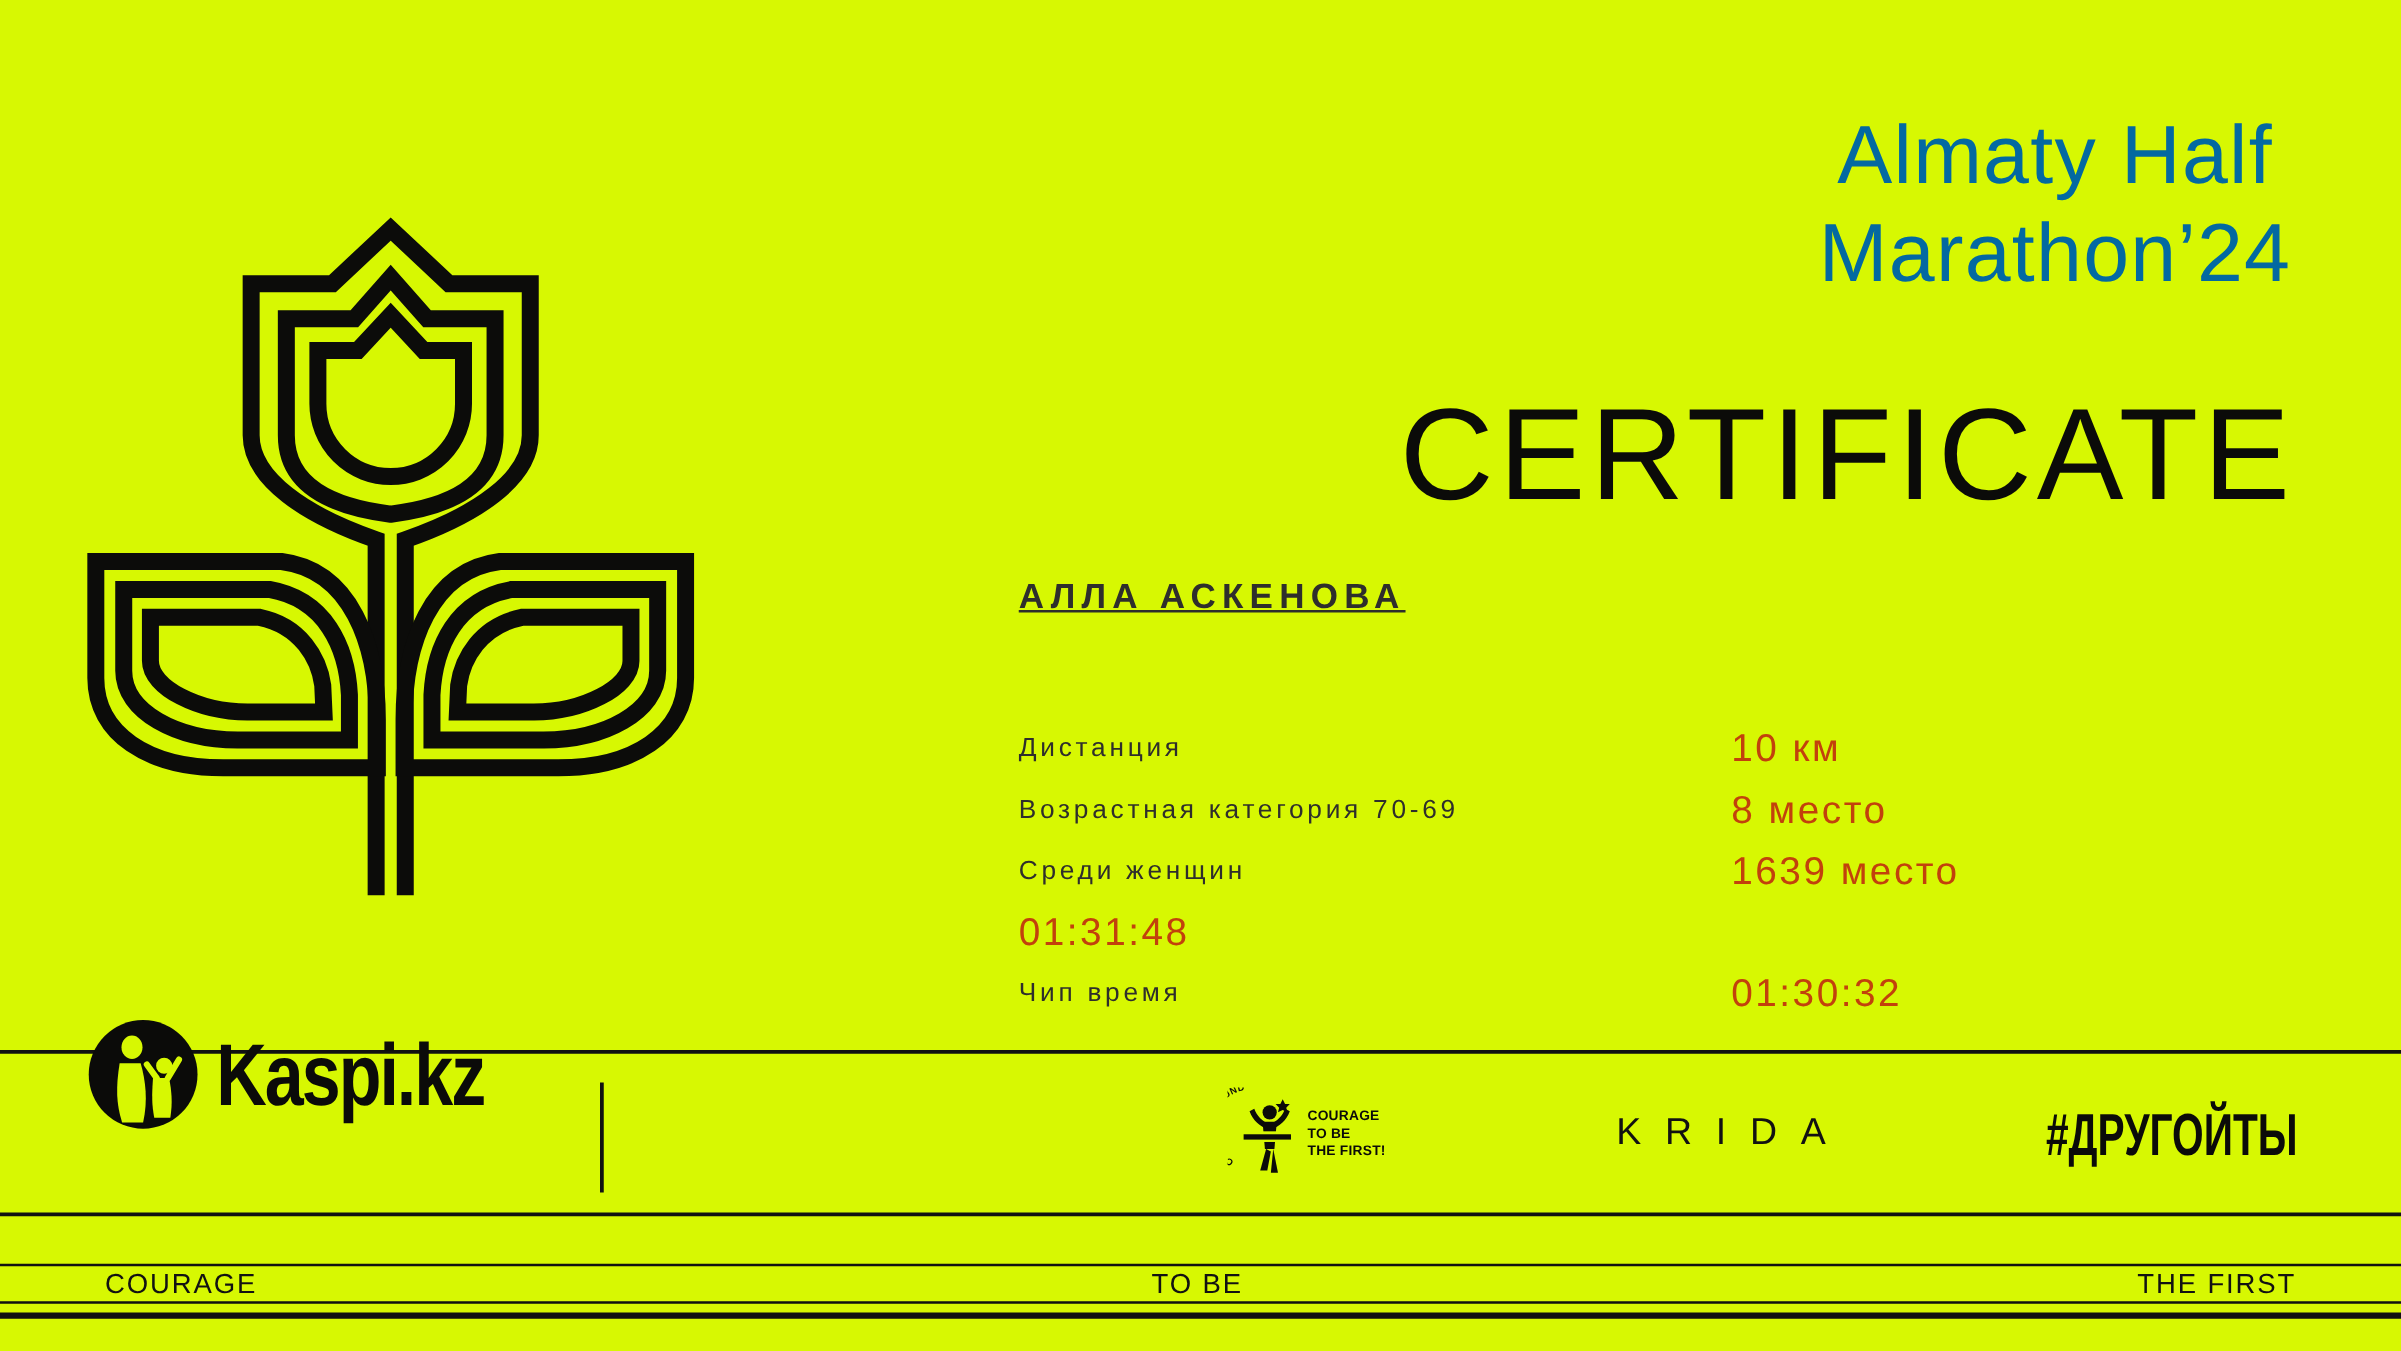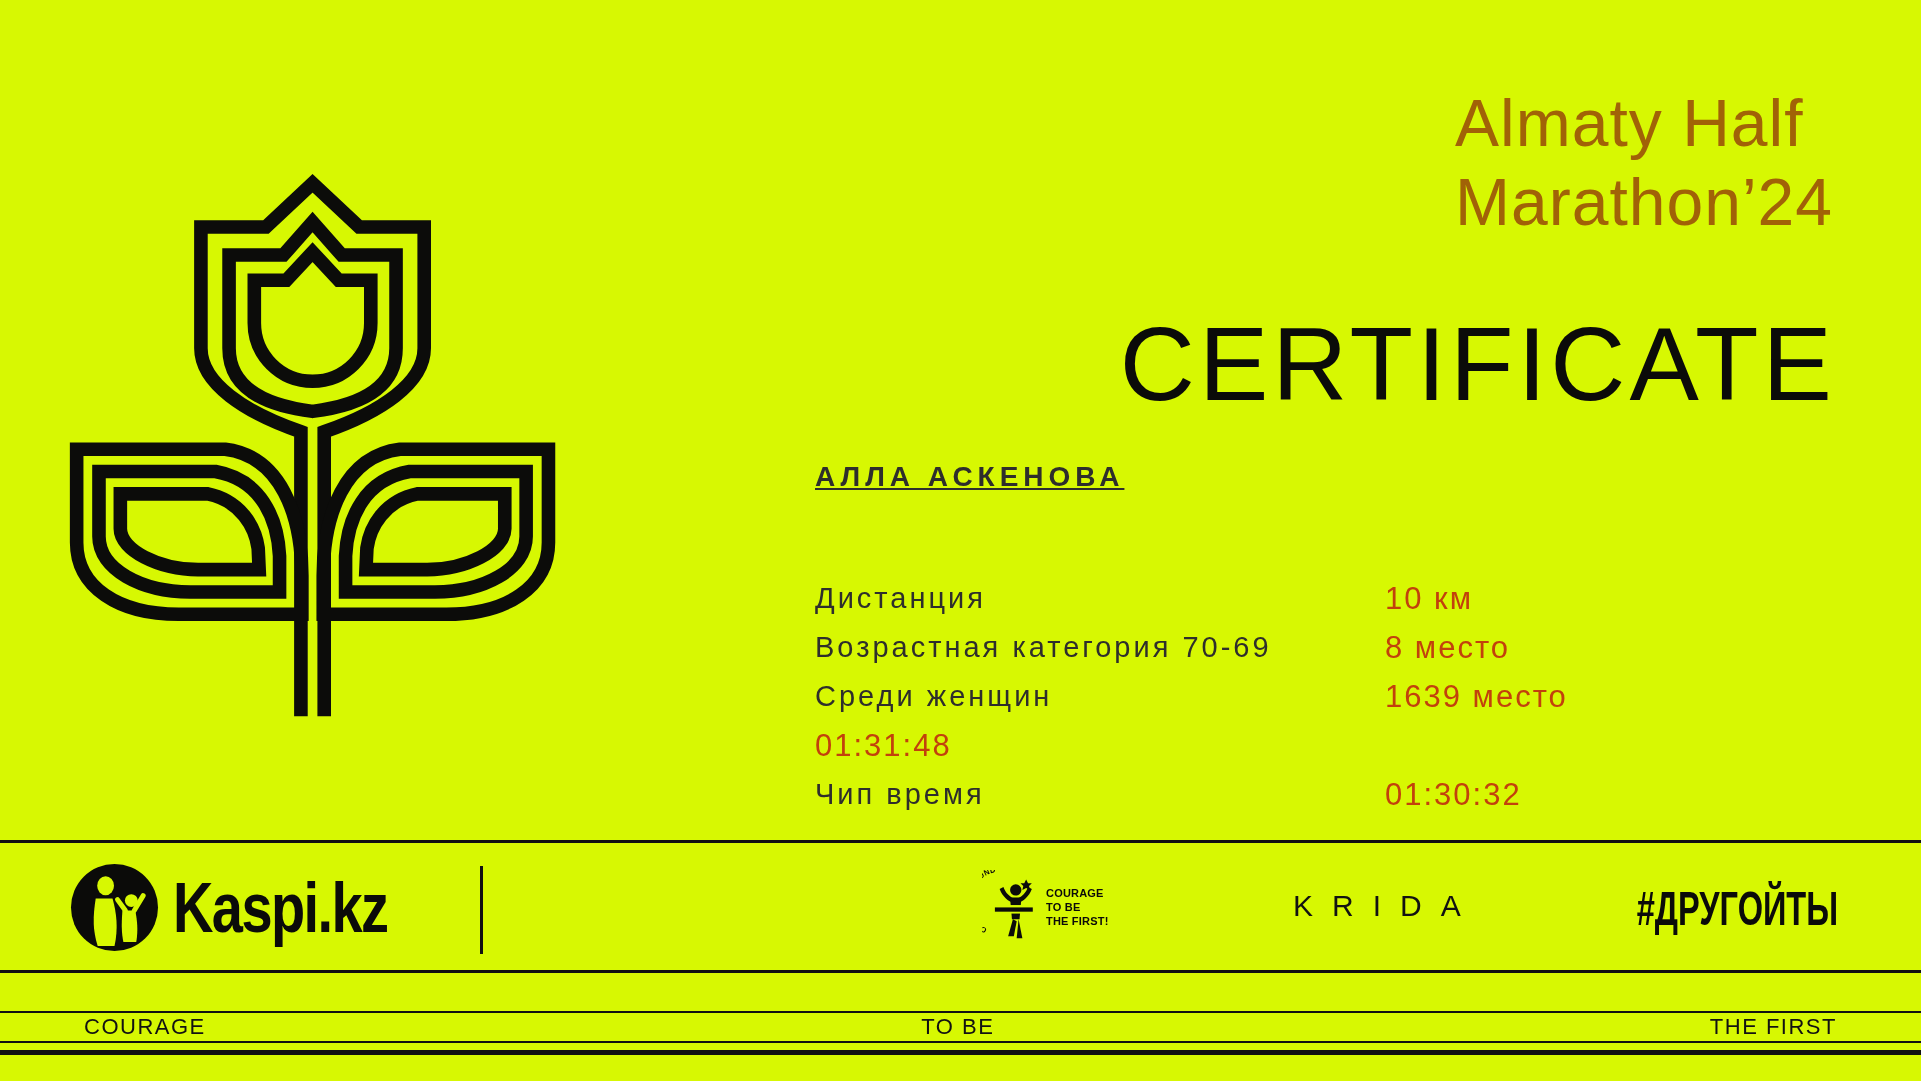--- a/index.html
+++ b/index.html
@@ -5,46 +5,46 @@
   html,body{margin:0;padding:0;background:#9aa800;}
   .canvas{
     position:relative; width:1921px; height:1081px; overflow:hidden;
     background:#D7F802; color:#0B0B09;
     font-family:"Liberation Sans", sans-serif;
   }
   
   .tulip{position:absolute; left:62px; top:158px; width:505px; height:565px;}
   
   .title{
-    position:absolute; top:84px; right:88px; text-align:left;
-    font-size:66px; line-height:79px; font-weight:500; letter-spacing:1px; color:#a16207;
+    position:absolute; top:84px; right:88px; text-align:center;
+    font-size:66px; line-height:79px; font-weight:500; letter-spacing:1px; color:#0369a1;
   }
   .cert{
     position:absolute; top:312px; right:85px;
     font-size:104px; line-height:104px; font-weight:400; letter-spacing:4px; color:#0B0B09;
   }
   
   .pname{
     position:absolute; left:815px; top:461px;
     font-size:28px; font-weight:700; letter-spacing:5px; color:#2E2E2C;text-decoration:underline;
   }
   
   .rows{position:absolute; left:815px; top:574px; width:780px;}
   .row{display:flex; height:49px; align-items:center;}
-  .lbl{width:570px; font-size:29px; letter-spacing:3px; color:#2E2E2C;}
+  .lbl{width:570px; font-size:21px; letter-spacing:3px; color:#2E2E2C;}
   .val{font-size:31px; letter-spacing:2px; color:#c2410c;}
   
   .hline{position:absolute; left:0; width:1921px; background:#111;}
   .line-a{top:840px; height:3px;}
   .line-b{top:970px; height:3px;}
   .line-c{top:1011px; height:2px;}
   .line-d{top:1041px; height:2px;}
   .line-e{top:1050px; height:5px;}
   
-  .kaspi{position:absolute; left:70px; top:863px; display:flex; align-items:center;}
+  .kaspi{position:absolute; left:70px; top:815px; display:flex; align-items:center;}
   .kaspi-icon{width:89px; height:89px;}
   .kaspi-word{
     display:inline-block; margin-left:14px; font-size:70px; font-weight:700;
     letter-spacing:-2px; transform:scaleX(0.80); transform-origin:left center; color:#0B0B09;
   }
   .vdivider{position:absolute; left:480px; top:866px; width:3px; height:88px; background:#111;}
   .yessenov{position:absolute; left:585px; top:872px; display:flex;}
   .yessenov-icon{width:28px; height:50px; margin-top:1px;}
   .yessenov-text{
     margin-left:22px; margin-top:12px; font-size:13.5px; font-weight:700; line-height:16px;

